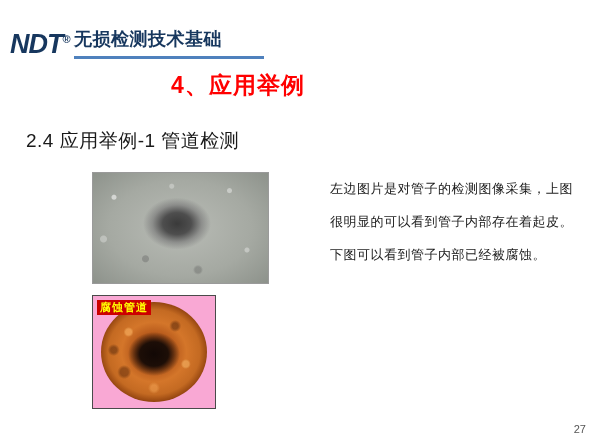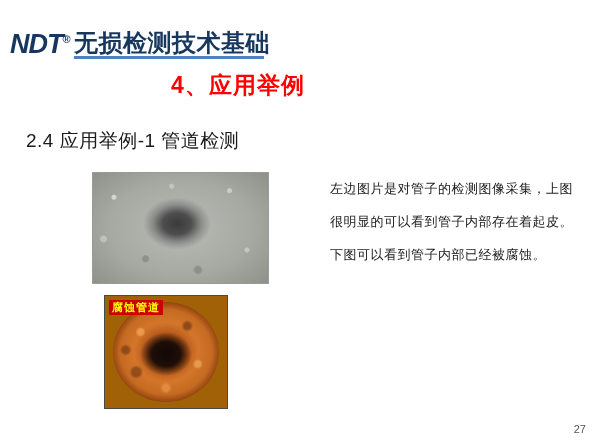--- a/index.html
+++ b/index.html
@@ -44,21 +44,21 @@
   .logo-sup {
     font-size: 11px;
     vertical-align: super;
     font-style: normal;
     letter-spacing: 0;
   }
   .header-title {
     position: absolute;
     left: 74px;
     top: 12px;
-    font-size: 24px;
+    font-size: 18px;
     color: #17375e;
     font-weight: bold;
     letter-spacing: 0.5px;
   }
   .header-rule {
     position: absolute;
     left: 74px;
     top: 41px;
     width: 190px;
     height: 3px;
@@ -112,23 +112,22 @@
       radial-gradient(circle at 6% 60%, rgba(255,255,255,0.3) 0 3px, rgba(255,255,255,0) 4px),
       radial-gradient(circle at 45% 12%, rgba(255,255,255,0.3) 0 2px, rgba(255,255,255,0) 3px);
   }
   .img-bottom {
     position: absolute;
     left: 92px;
     top: 295px;
     width: 122px;
     height: 112px;
     border: 1px solid #4a4a4a;
-    background: #a16207;
+    background: #f9a8d4;
     overflow: hidden;
-    margin-left: 12px;
   }
   .img-bottom .pipe {
     position: absolute;
     left: 8px; top: 6px;
     width: 106px; height: 100px;
     border-radius: 50%;
     background:
       radial-gradient(ellipse 26px 22px at 50% 52%, #120805 0%, #1d0e07 55%, rgba(60,25,10,0) 100%),
       radial-gradient(ellipse 54px 50px at 50% 50%, #8a3a10 0%, #b4571a 35%, #d4762a 60%, #c46a22 85%, #93440f 100%);
   }

